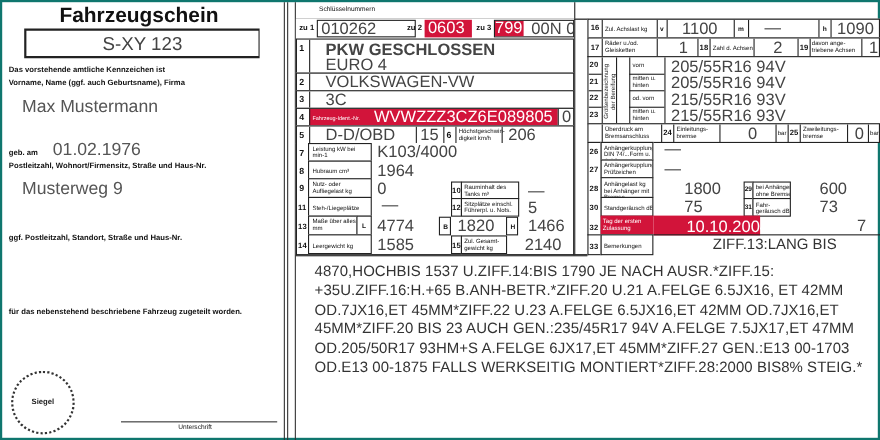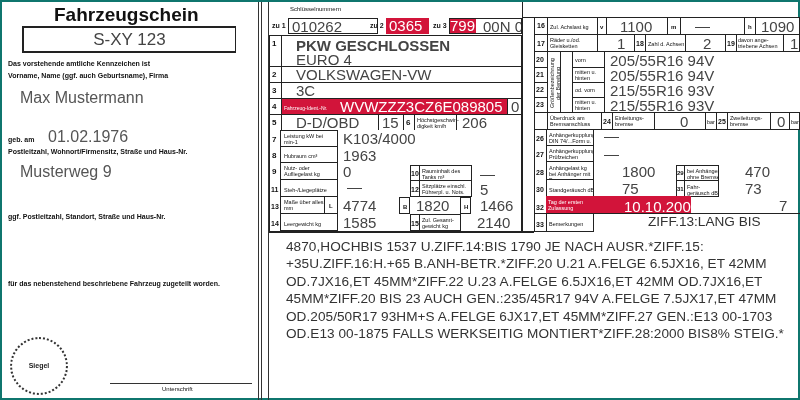--- a/index.html
+++ b/index.html
@@ -68,21 +68,21 @@
   <div style="position:absolute;left:520px;top:0;height:16px;border-left:1px solid #222;"></div>
   <div style="position:absolute;left:267px;top:15px;width:531px;border-top:1px solid #222;"></div>
 
   <div class="cell" style="left:267px;top:15px;width:253px;height:18px;border:none;">
     <div class="num" style="left:3px;top:5px;font-size:7px;">zu 1</div>
     <div class="cell" style="left:19px;top:1px;width:90px;height:16px;">
       <div class="v" style="left:3px;top:0;">010262</div>
     </div>
     <div class="num" style="left:101px;top:5px;font-size:7px;">zu 2</div>
     <div class="cell red" style="left:117px;top:1px;width:43px;height:16px;border:none;">
-      <div class="v redtxt" style="left:3px;top:0;">0365</div>
+      <div class="v redtxt" style="left:3px;top:0;">0603</div>
     </div>
     <div class="num" style="left:164px;top:5px;font-size:7px;">zu 3</div>
     <div class="cell" style="left:180px;top:1px;width:73px;height:16px;">
       <div class="v red" style="left:-1px;top:-1px;padding:0 1px 1px 1px;height:16px;">799</div>
       <div class="v" style="left:33px;top:0;">00N 0</div>
     </div>
   </div>
 
   <div class="cell" style="left:267px;top:33px;width:253px;height:32px;">
     <div class="num" style="left:2px;top:4px;">1</div>
@@ -130,21 +130,21 @@
   <div class="num" style="left:270px;top:134px;">7</div>
   <div class="cell" style="left:278px;top:128px;width:58px;height:17px;">
       <div class="lbl" style="left:3px;top:2px;width:50px;white-space:normal;">Leistung kW bei min-1</div>
     </div>
   <div class="v" style="left:341px;top:129px;">K103/4000</div>
 
   <div class="num" style="left:270px;top:150px;">8</div>
   <div class="cell" style="left:278px;top:144px;width:58px;height:17px;">
       <div class="lbl" style="left:3px;top:6px;">Hubraum cm³</div>
     </div>
-  <div class="v" style="left:341px;top:146px;">1963</div>
+  <div class="v" style="left:341px;top:146px;">1964</div>
 
   <div class="num" style="left:270px;top:166px;">9</div>
   <div class="cell" style="left:278px;top:160px;width:58px;height:18px;">
       <div class="lbl" style="left:3px;top:2px;width:50px;white-space:normal;">Nutz- oder Aufliegelast kg</div>
     </div>
   <div class="v" style="left:341px;top:162px;">0</div>
   <div class="cell" style="left:408px;top:163px;width:10px;height:16px;">
       <div class="num" style="left:0px;top:4px;font-size:7px;">10</div>
     </div>
   <div class="cell" style="left:417px;top:163px;width:53px;height:16px;">
@@ -301,21 +301,21 @@
   <div class="cell" style="left:544px;top:159px;width:48px;height:19px;">
       <div class="lbl" style="left:2px;top:3px;width:46px;white-space:normal;">Anhängelast kg bei Anhänger mit Bremse</div>
     </div>
   <div class="v" style="left:620px;top:162px;">1800</div>
   <div class="cell" style="left:674px;top:163px;width:9px;height:16px;">
       <div class="num" style="left:0;top:4px;font-size:6px;">29</div>
     </div>
   <div class="cell" style="left:682px;top:163px;width:35px;height:16px;">
       <div class="lbl" style="left:2px;top:2px;width:34px;white-space:normal;">bei Anhänger ohne Bremse</div>
     </div>
-  <div class="v" style="left:743px;top:162px;">470</div>
+  <div class="v" style="left:743px;top:162px;">600</div>
   <div class="cell" style="left:544px;top:177px;width:48px;height:18px;">
       <div class="lbl" style="left:2px;top:7px;">Standgeräusch dB (A)</div>
     </div>
   <div class="v" style="left:620px;top:179px;text-align:center;">75</div>
   <div class="cell" style="left:674px;top:178px;width:9px;height:17px;">
       <div class="num" style="left:0;top:5px;font-size:6px;">31</div>
     </div>
   <div class="cell" style="left:682px;top:178px;width:35px;height:17px;">
       <div class="lbl" style="left:2px;top:3px;width:34px;white-space:normal;">Fahr-geräusch dB (A)</div>
     </div>

